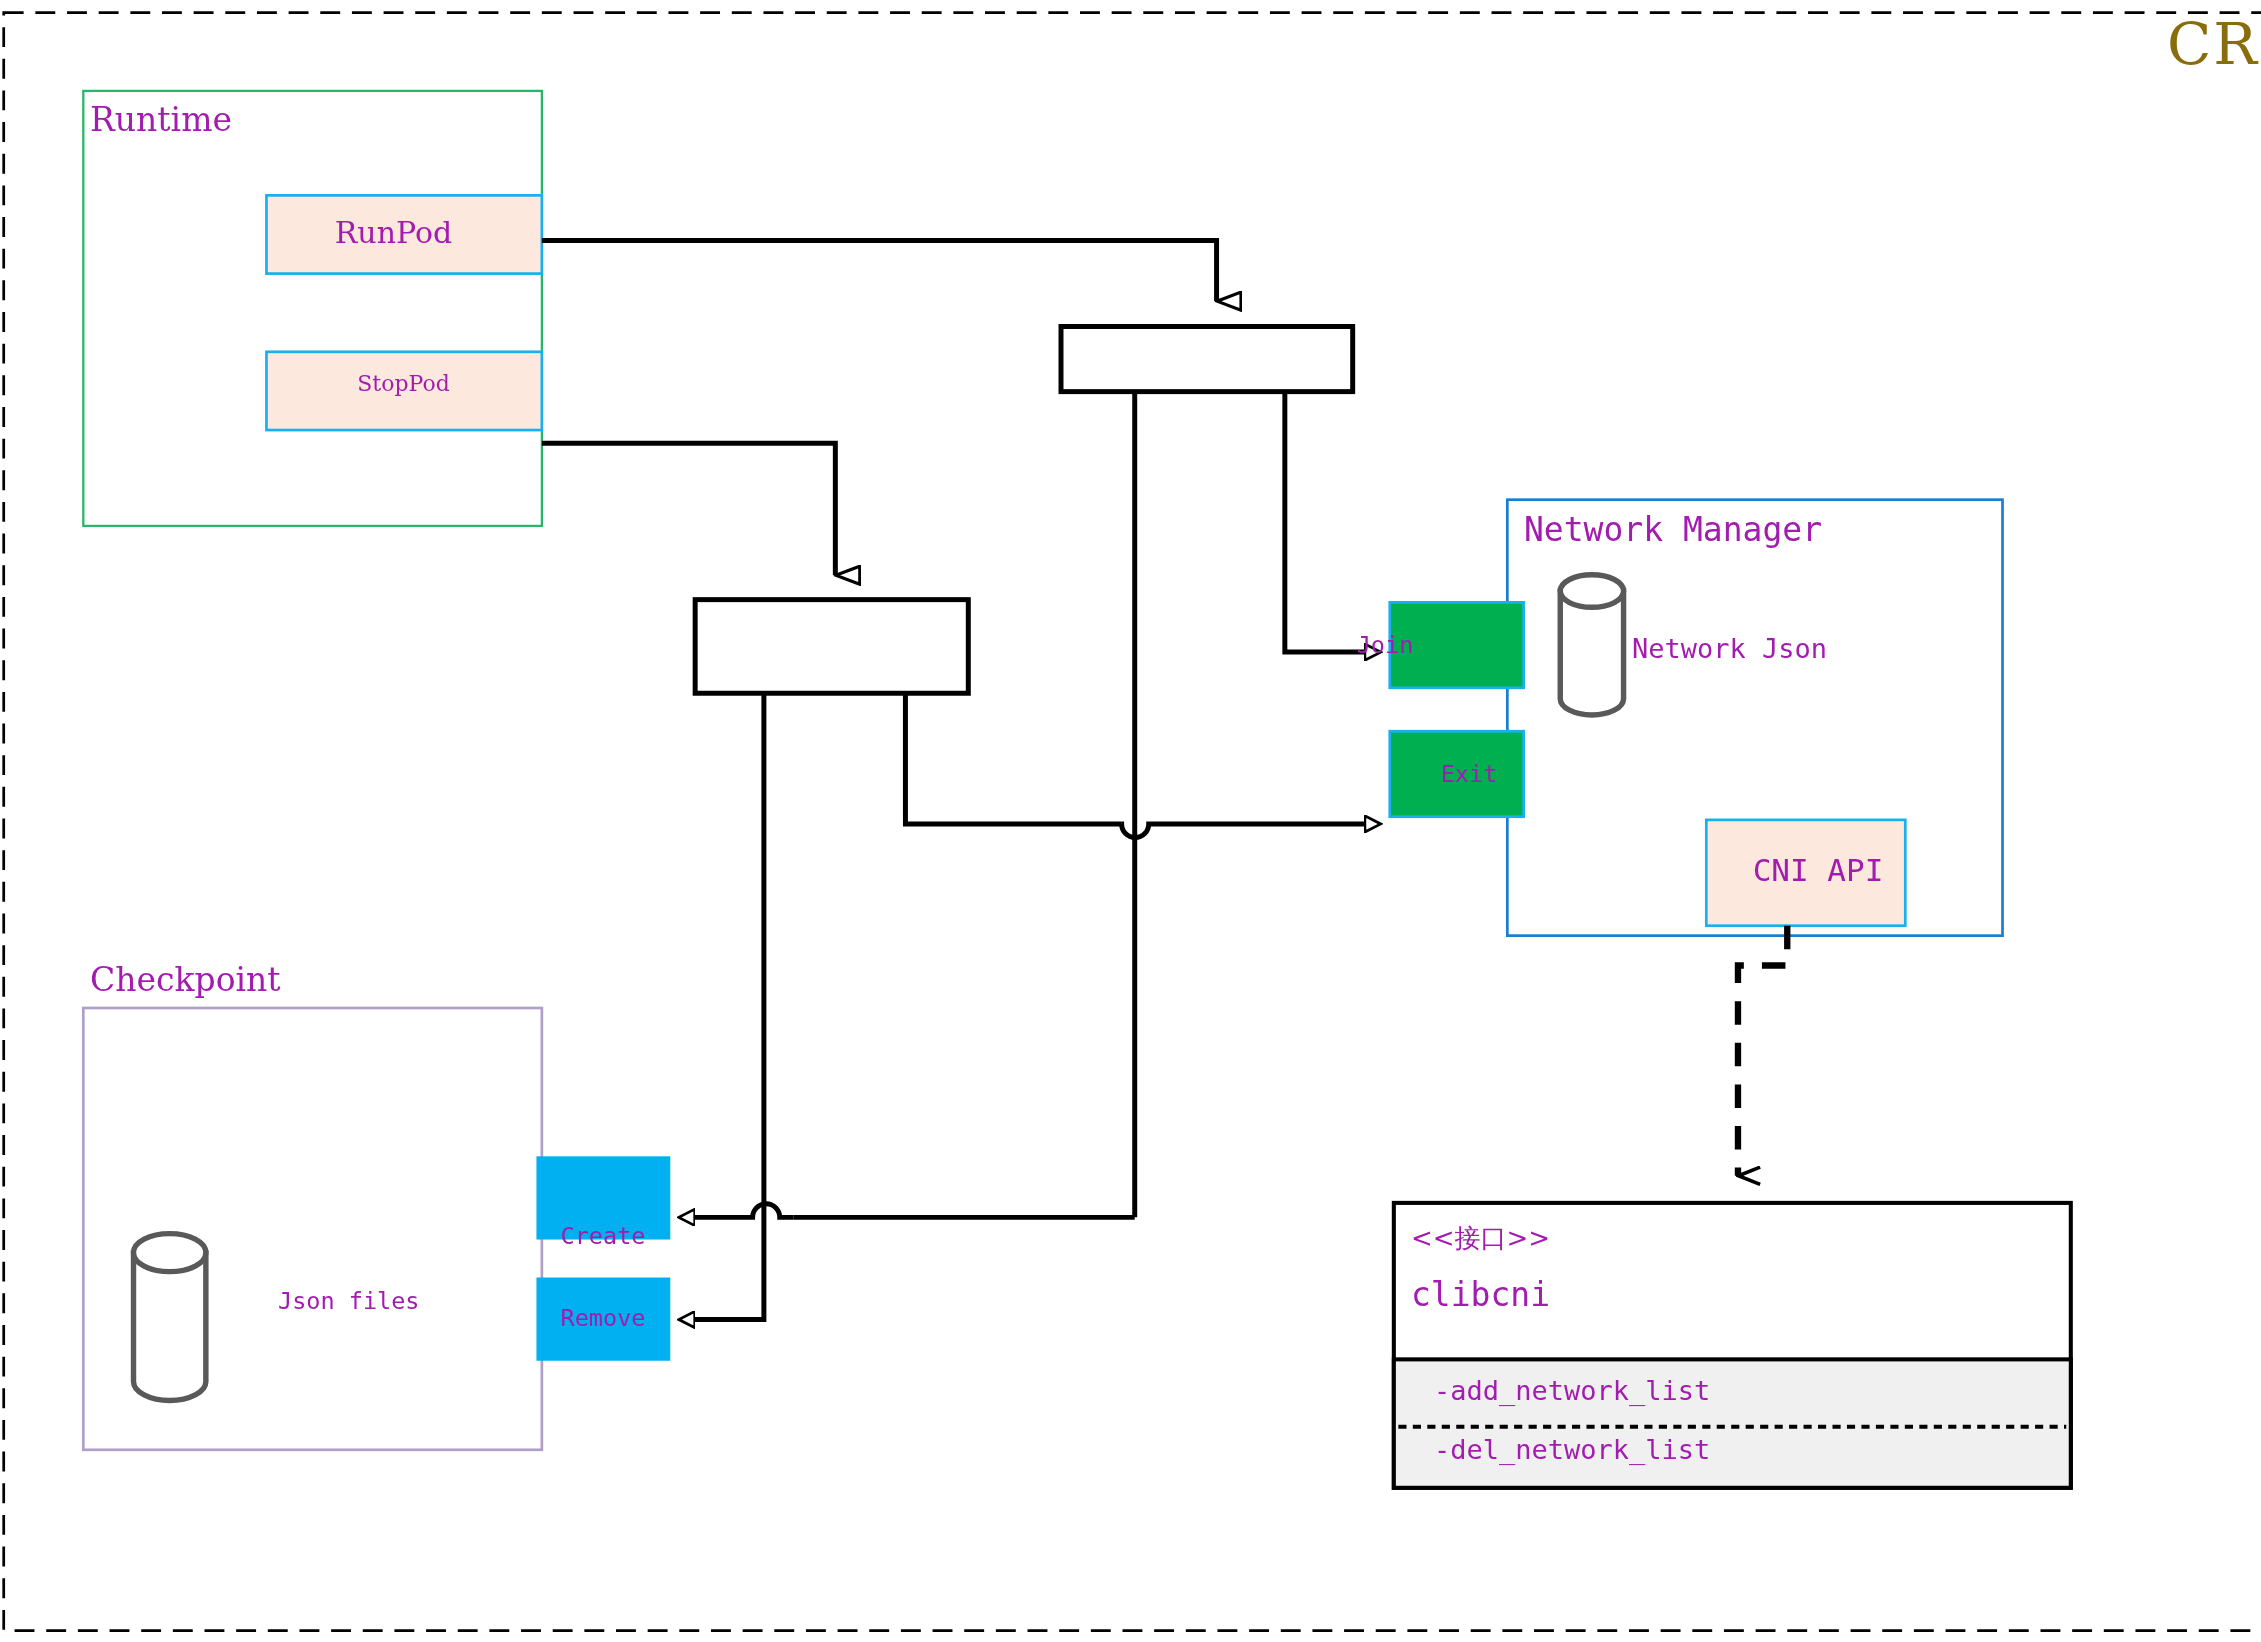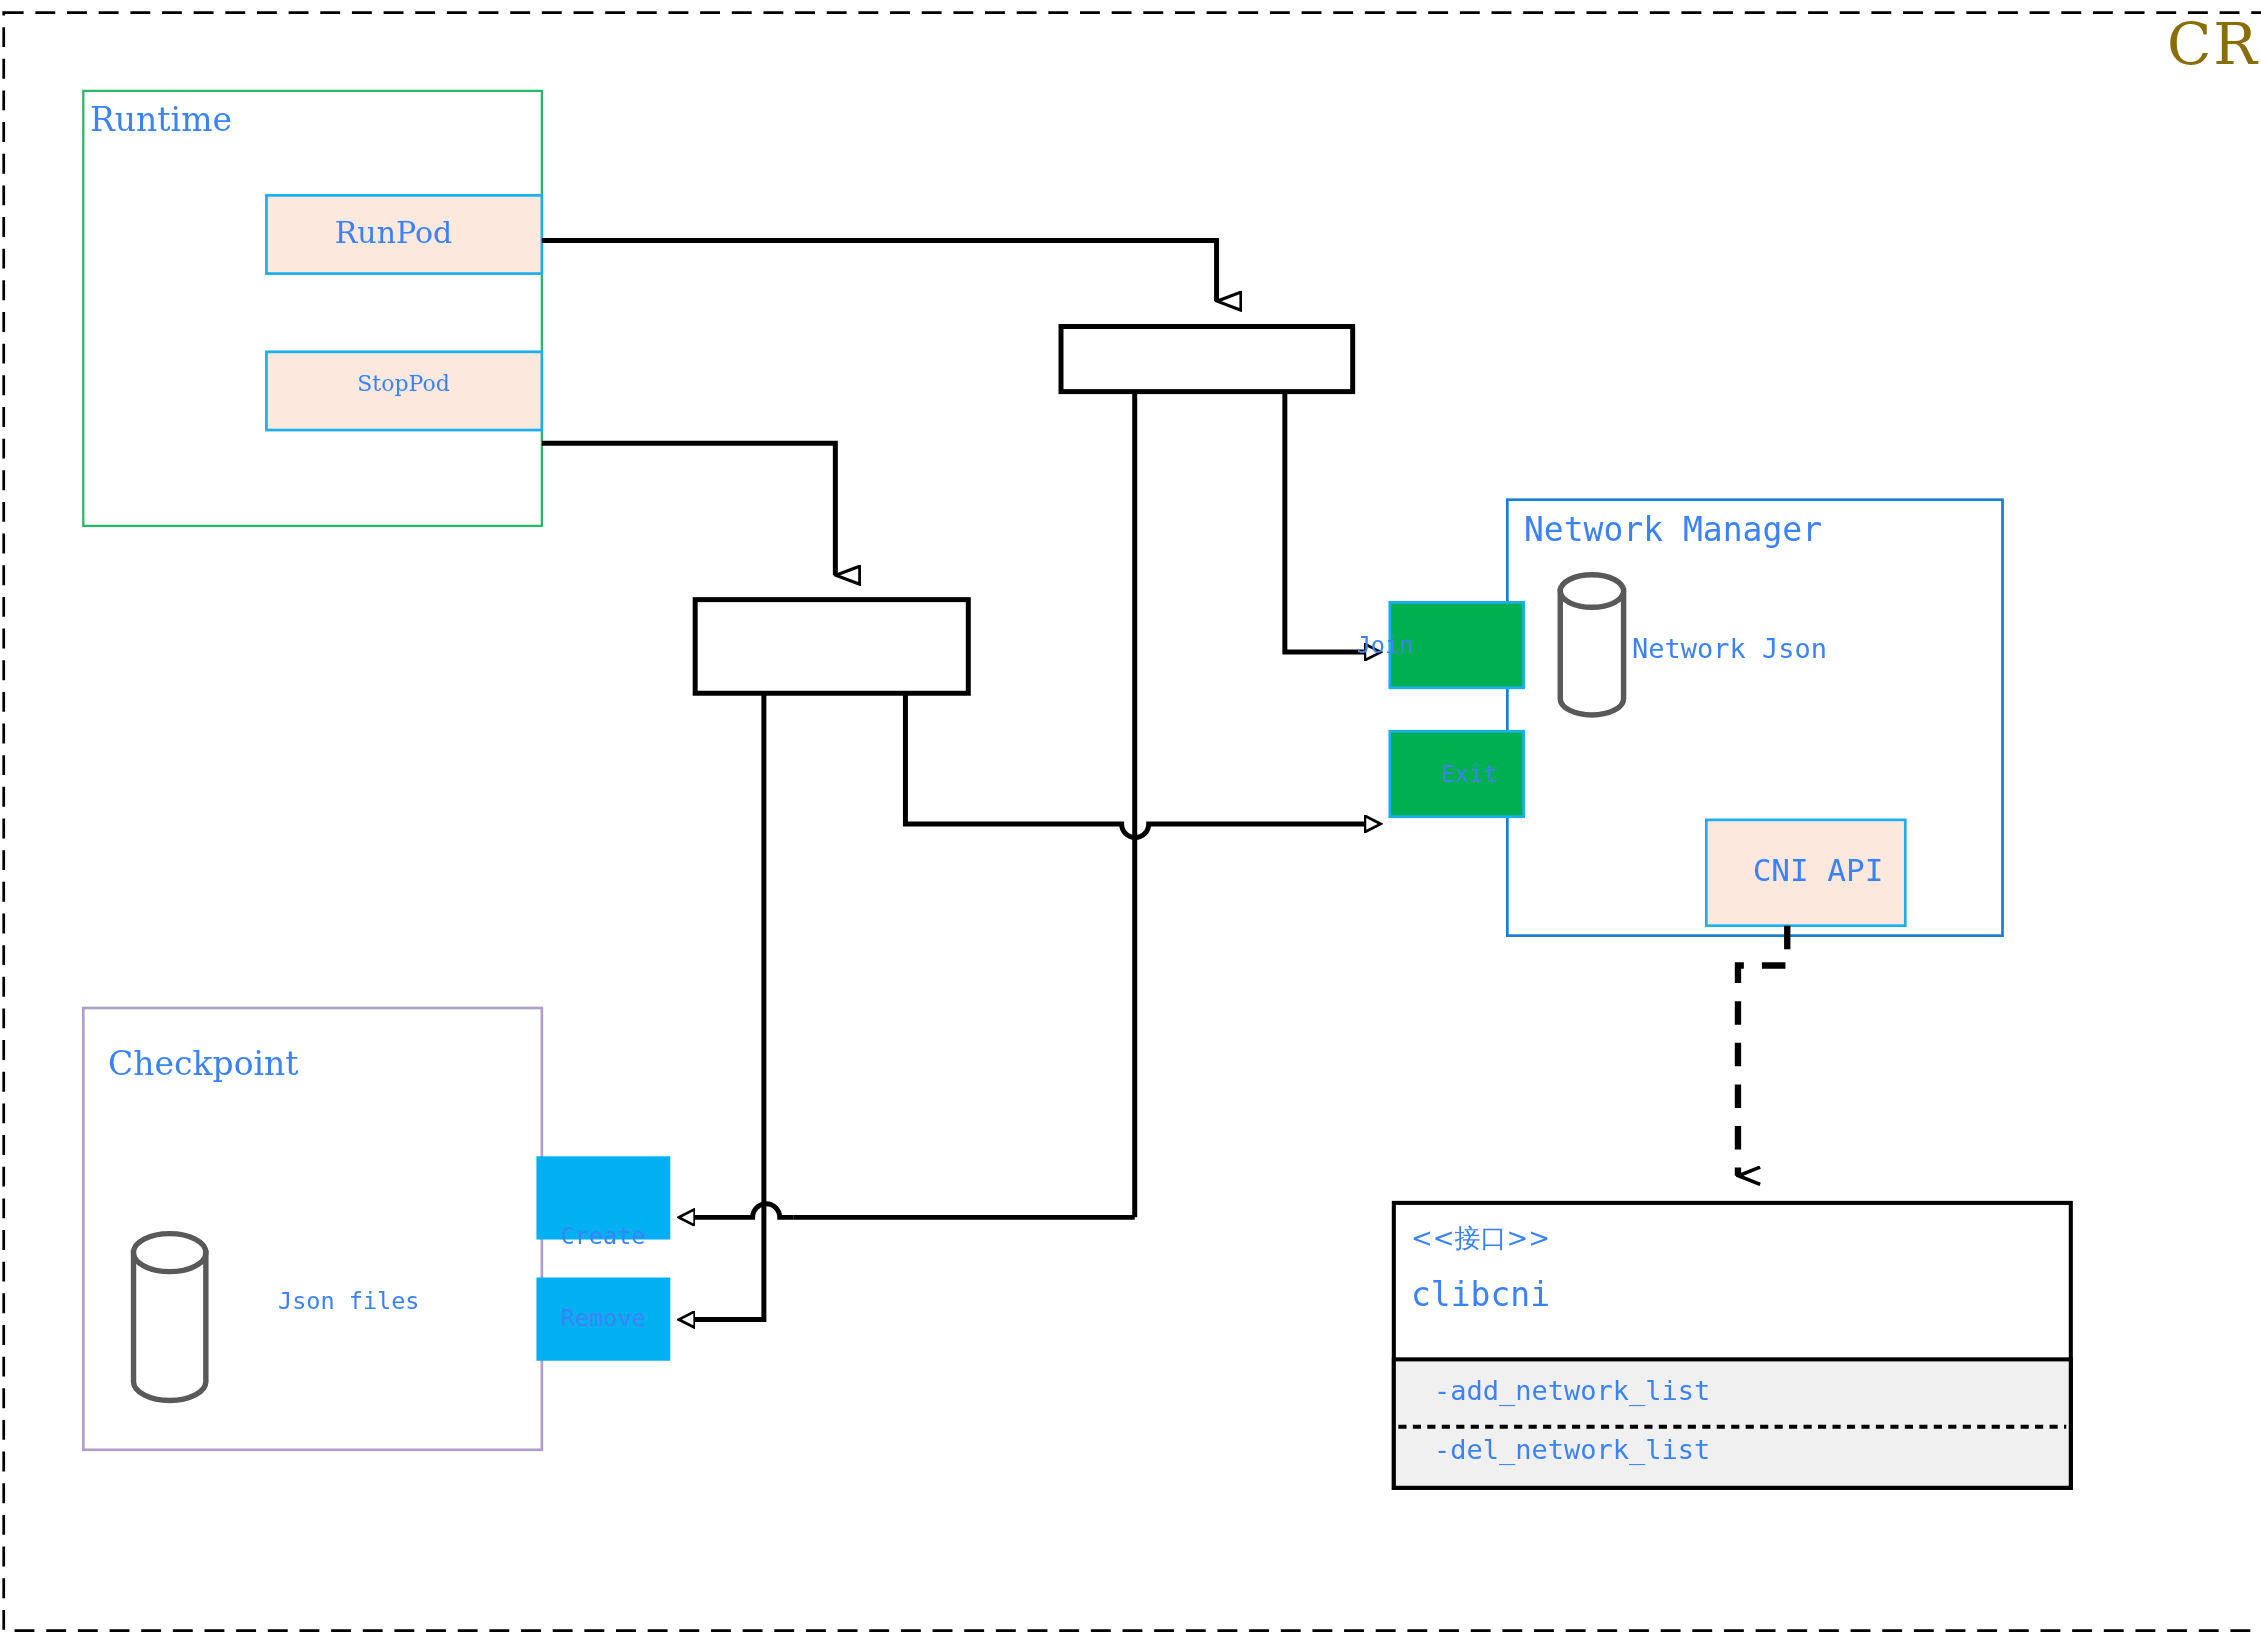--- a/index.html
+++ b/index.html
@@ -1,19 +1,19 @@
 <!DOCTYPE html>
 <html style="font-size:7.2px"><head>
 <meta charset="utf-8">
 <style>
   html,body{margin:0;padding:0;background:#ffffff;}
   #stage{position:relative;width:2335px;height:1642px;background:#fff;
          font-family:"DejaVu Serif","Liberation Serif",serif;}
   svg{position:absolute;top:0;left:0;width:2335px;height:1642px;overflow:visible;}
-  .lbl{position:absolute;white-space:pre;color:#3b82f6;
+  .lbl{position:absolute;white-space:pre;color:#a21caf;
        font-family:"DejaVu Serif","Liberation Serif",serif;}
 </style>
 </head>
 <body>
 
 <div id="stage">
 
   <svg viewBox="0 0 5163 3631" xmlns="http://www.w3.org/2000/svg">
     <defs>
       <marker id="hollowTri" markerWidth="40" markerHeight="40" refX="1" refY="20" orient="auto" markerUnits="userSpaceOnUse">
@@ -80,21 +80,21 @@
 
     <path d="M3952,2047 L3952,2135 L3843,2135 L3843,2600" fill="none" stroke="#000" stroke-width="14" stroke-dasharray="52 40" marker-end="url(#openV)"></path>
   </svg>
 
   <div class="lbl" style="left:2167px;top:10px;font-size:58px;color:#8a6d0b;letter-spacing:1.8px;">CRI</div>
 
   <div class="lbl" style="left:90px;top:100px;font-size:33px;">Runtime</div>
   <div class="lbl" style="left:266px;top:215px;width:255px;text-align:center;font-size:30px;">RunPod</div>
   <div class="lbl" style="left:266px;top:371px;width:275px;text-align:center;font-size:22px;">StopPod</div>
 
-  <div class="lbl" style="left:90px;top:1044px;font-size:33px;margin-left:18px;">Checkpoint</div>
+  <div class="lbl" style="left:90px;top:960px;font-size:33px;">Checkpoint</div>
   <div class="lbl" style="left:278px;top:1287px;font-size:23.5px;font-family:'DejaVu Sans Mono','Liberation Mono',monospace;">Json files</div>
   <div class="lbl" style="left:536px;top:1183px;width:134px;text-align:center;font-size:23.5px;font-family:'DejaVu Sans Mono','Liberation Mono',monospace;margin-top:39px;">Create</div>
   <div class="lbl" style="left:536px;top:1304px;width:134px;text-align:center;font-size:23.5px;font-family:'DejaVu Sans Mono','Liberation Mono',monospace;">Remove</div>
 
   <div class="lbl" style="left:1524px;top:510px;font-size:33px;font-family:'DejaVu Sans Mono','Liberation Mono',monospace;">Network Manager</div>
   <div class="lbl" style="left:1632px;top:633px;font-size:27px;font-family:'DejaVu Sans Mono','Liberation Mono',monospace;">Network Json</div>
   <div class="lbl" style="left:1318px;top:631px;width:134px;text-align:center;font-size:23.5px;font-family:'DejaVu Sans Mono','Liberation Mono',monospace;">Join</div>
   <div class="lbl" style="left:1390px;top:760px;width:158px;text-align:center;font-size:23.5px;font-family:'DejaVu Sans Mono','Liberation Mono',monospace;">Exit</div>
   <div class="lbl" style="left:1706px;top:852px;width:224px;text-align:center;font-size:31px;font-family:'DejaVu Sans Mono','Liberation Mono',monospace;">CNI API</div>
 

